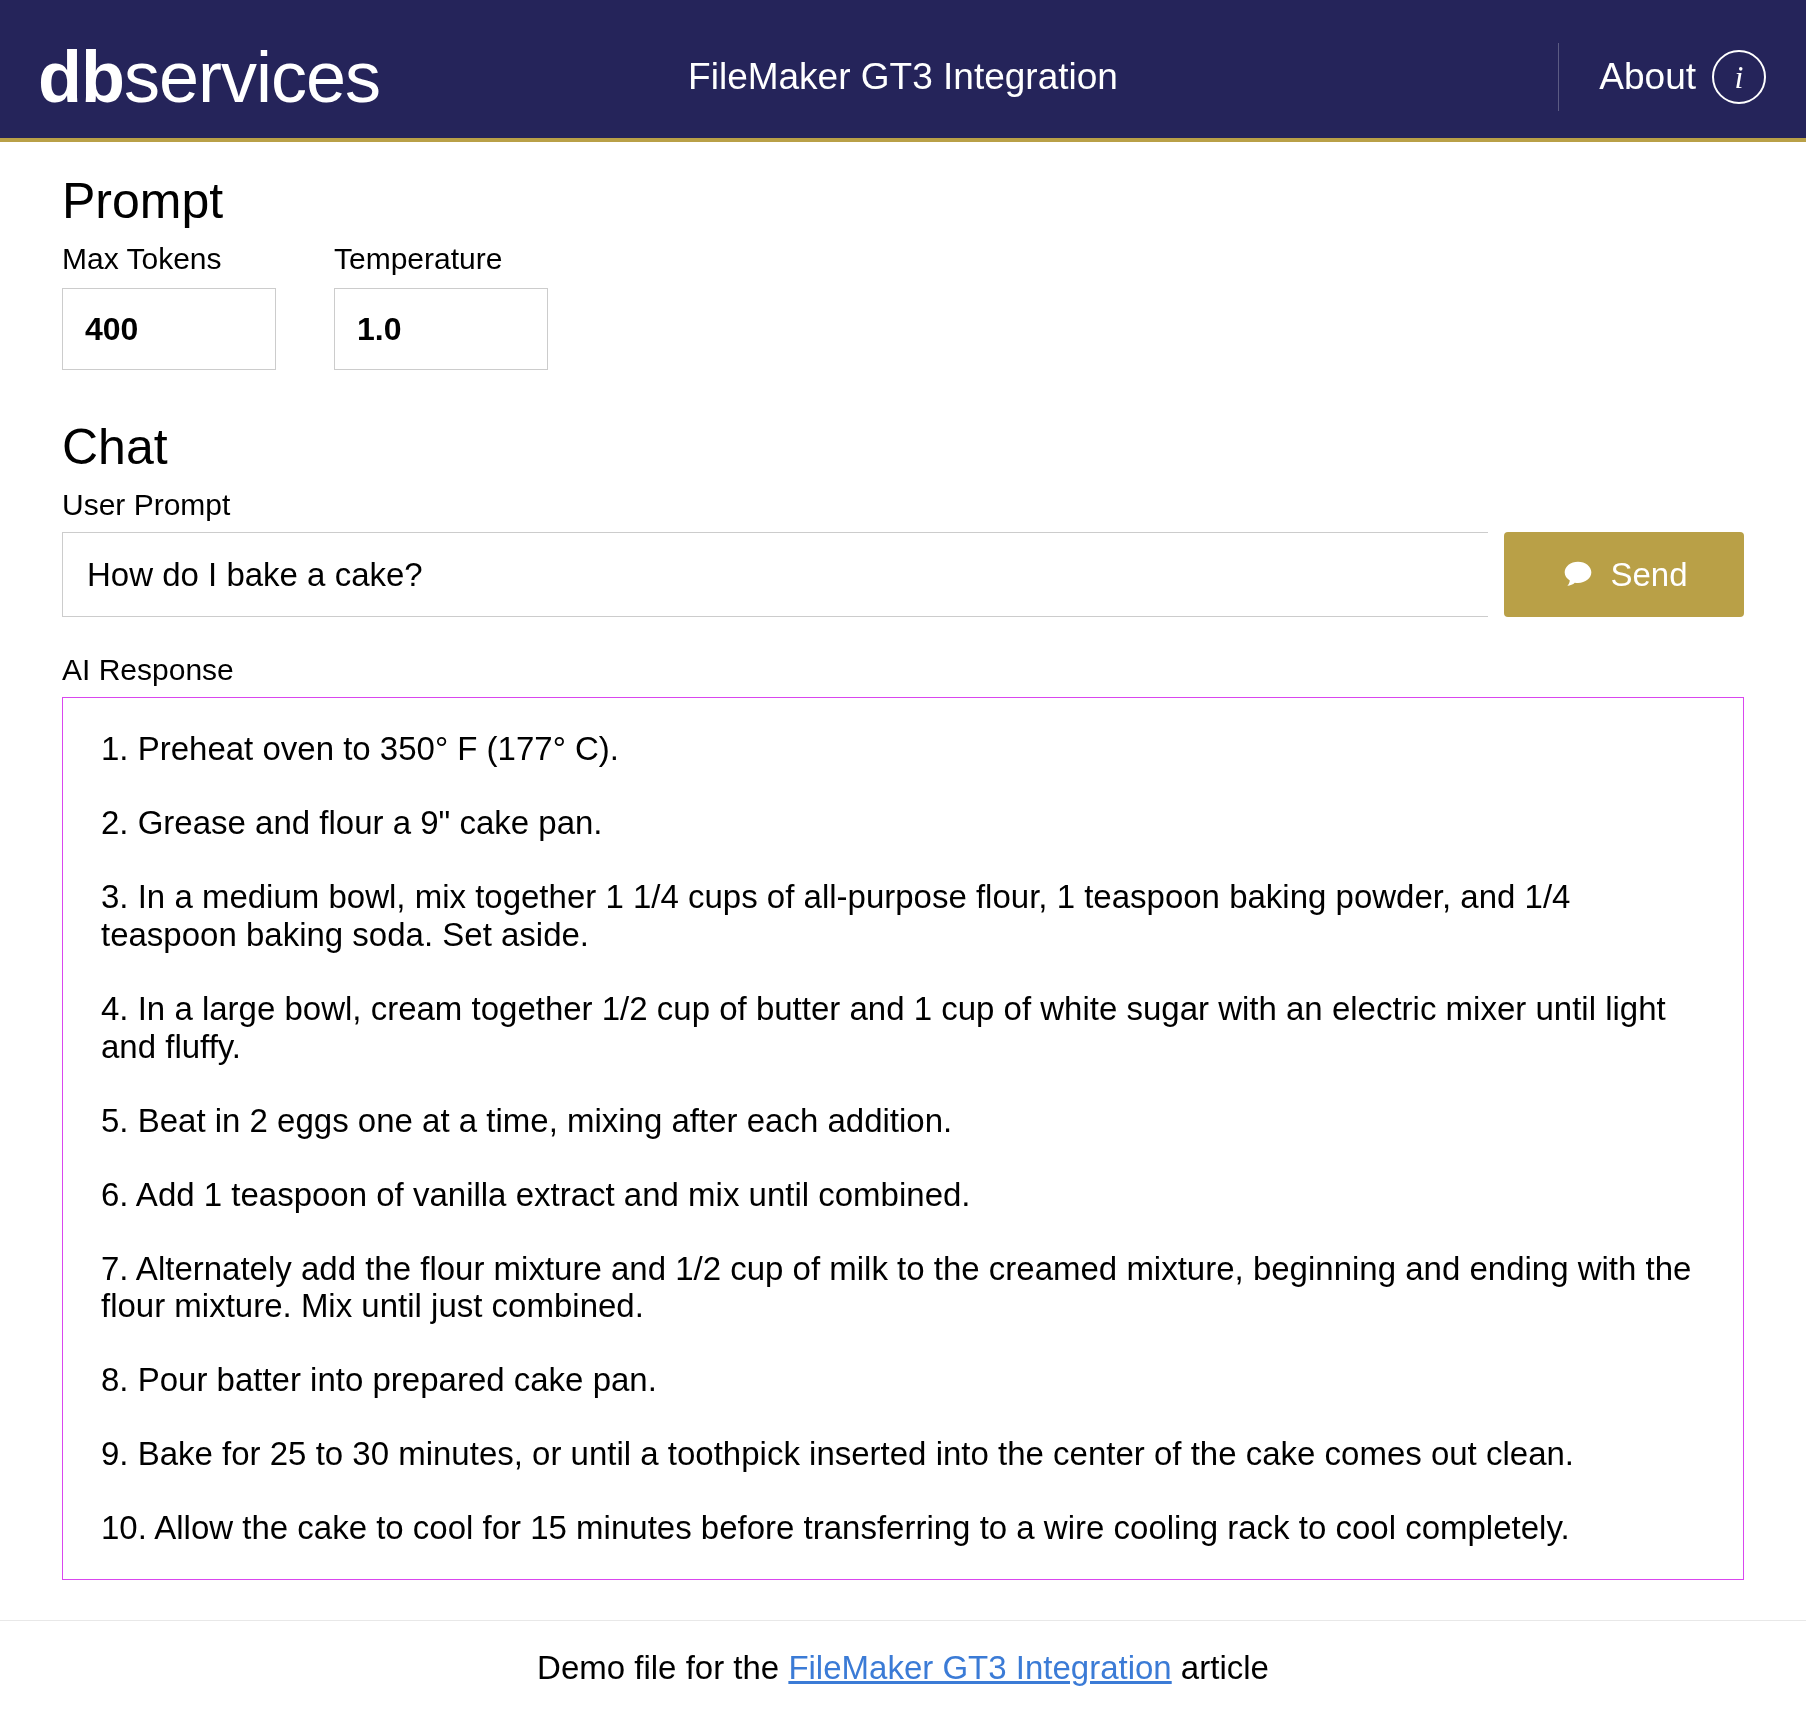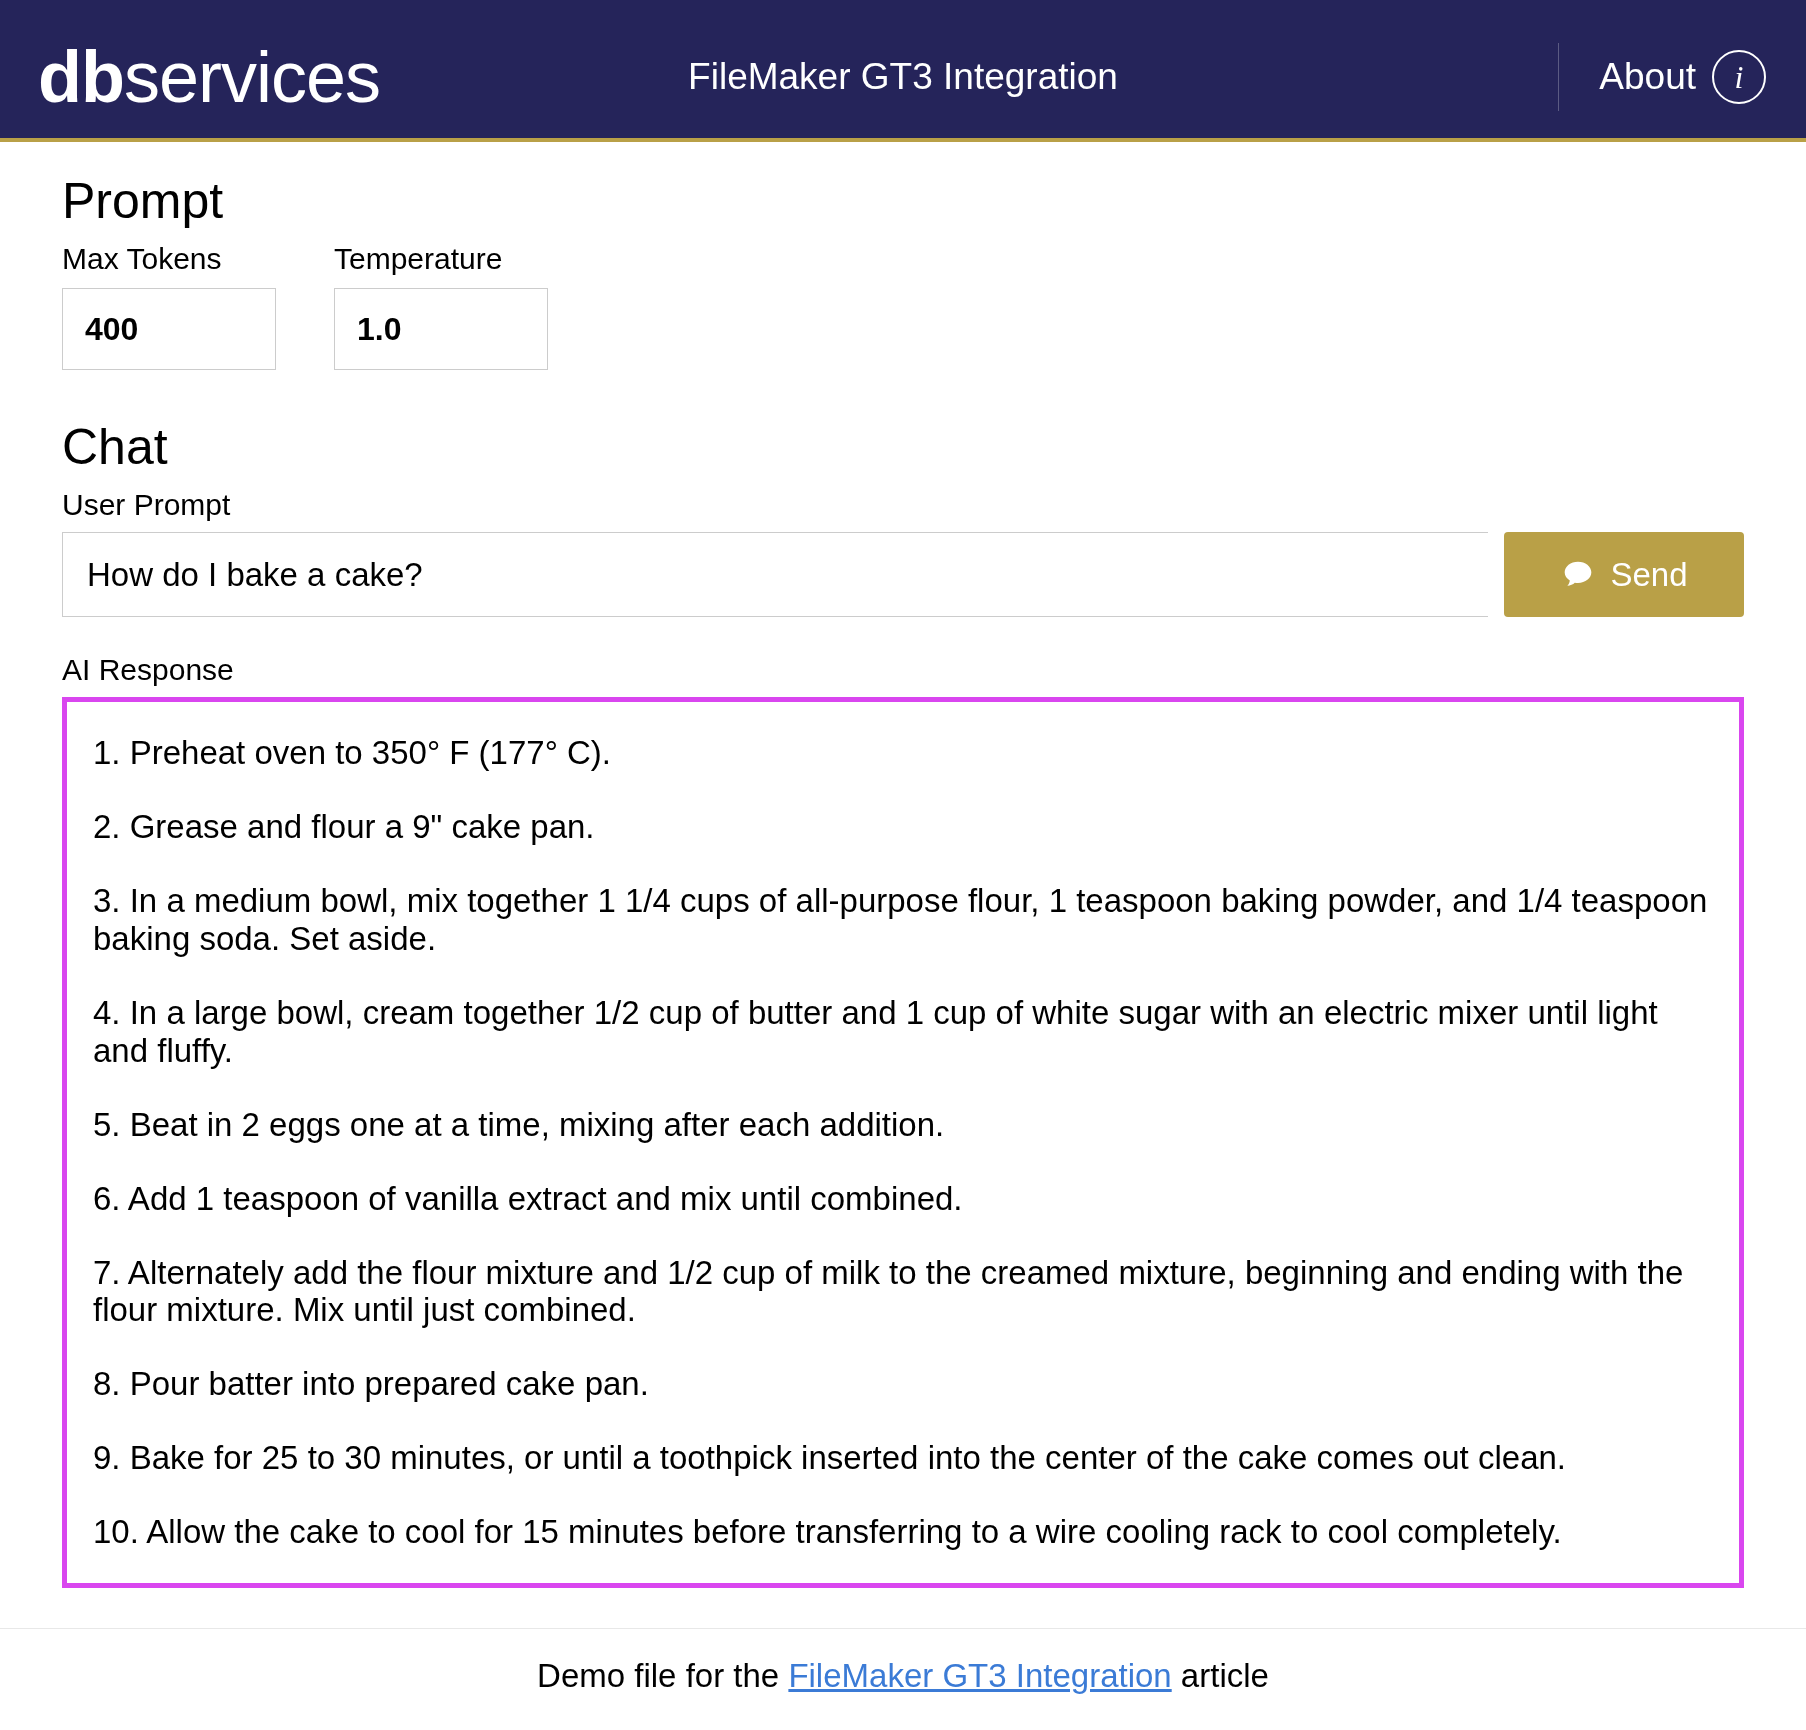--- a/index.html
+++ b/index.html
@@ -136,22 +136,22 @@
     .chat-icon {
       width: 36px;
       height: 32px;
     }
     .response-label {
       font-size: 30px;
       font-weight: 400;
       margin-bottom: 10px;
     }
     .response-box {
-      border: 5px solid #d946ef;
-      padding: 32px 26px;
+      border: 1px solid #d946ef;
+      padding: 32px 38px;
       min-height: 870px;
     }
     .response-box p {
       font-size: 33px;
       line-height: 1.15;
       margin-bottom: 36px;
       font-weight: 400;
     }
     .response-box p:last-child {
       margin-bottom: 0;

